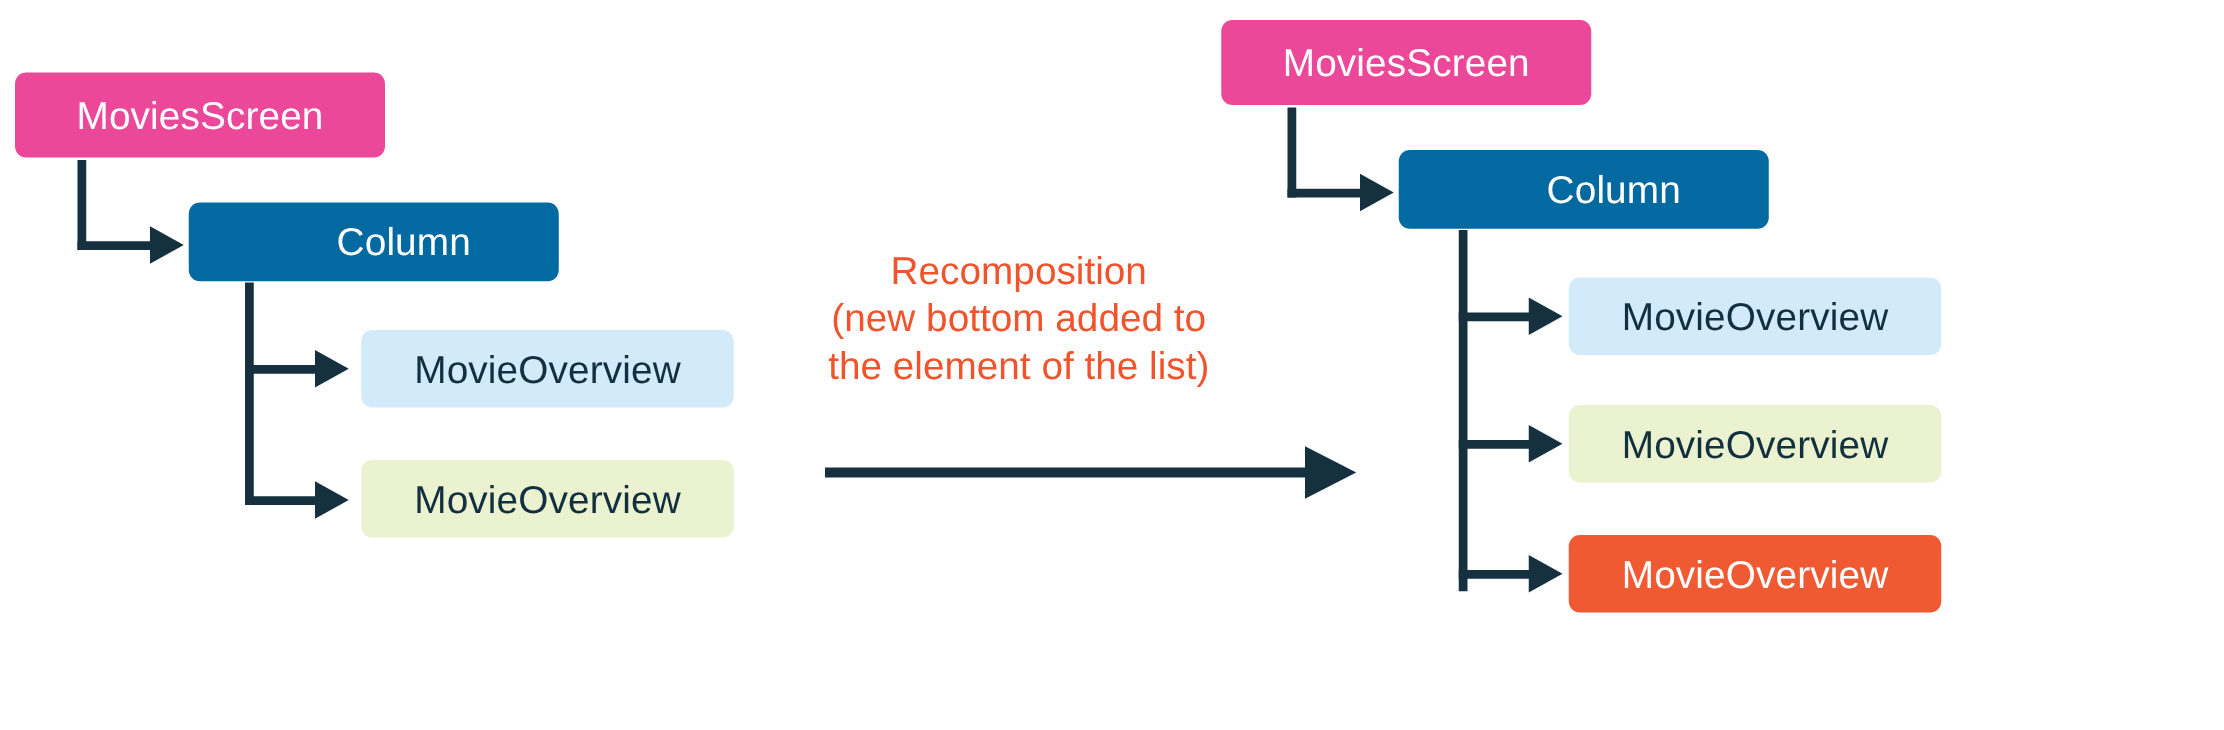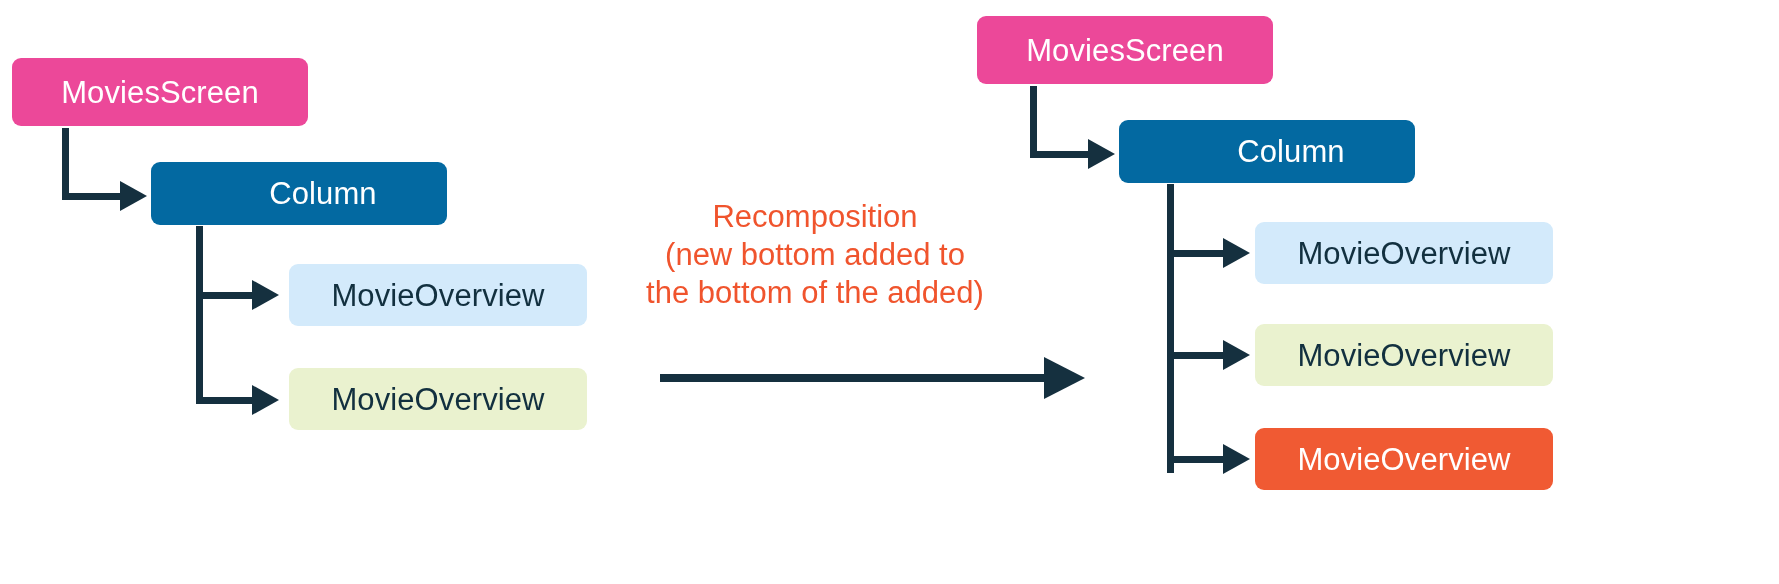--- a/index.html
+++ b/index.html
@@ -110,21 +110,21 @@
 
   <div class="conn conn-h" style="left:196px; top:397px; width:60px;"></div>
   <div class="arrowhead" style="left:252px; top:385px;"></div>
   <div class="node n-olive" style="left:289px; top:368px; width:298px; height:62px;">
     <span class="node-label">MovieOverview</span>
   </div>
 
   <div class="caption" style="left:645px; top:198px; width:340px;">
     <span class="cap-line">Recomposition</span>
     <span class="cap-line">(new bottom added to</span>
-    <span class="cap-line">the bottom of the added)</span>
+    <span class="cap-line">the element of the list)</span>
   </div>
 
   <div class="big-arrow-shaft" style="left:660px; top:374px; width:388px;"></div>
   <div class="big-arrow-head" style="left:1044px; top:357px;"></div>
 
   <div class="node n-screen" style="left:977px; top:16px; width:296px; height:68px;">
     <span class="node-label">MoviesScreen</span>
   </div>
 
   <div class="conn conn-v" style="left:1030px; top:86px; height:72px;"></div>

